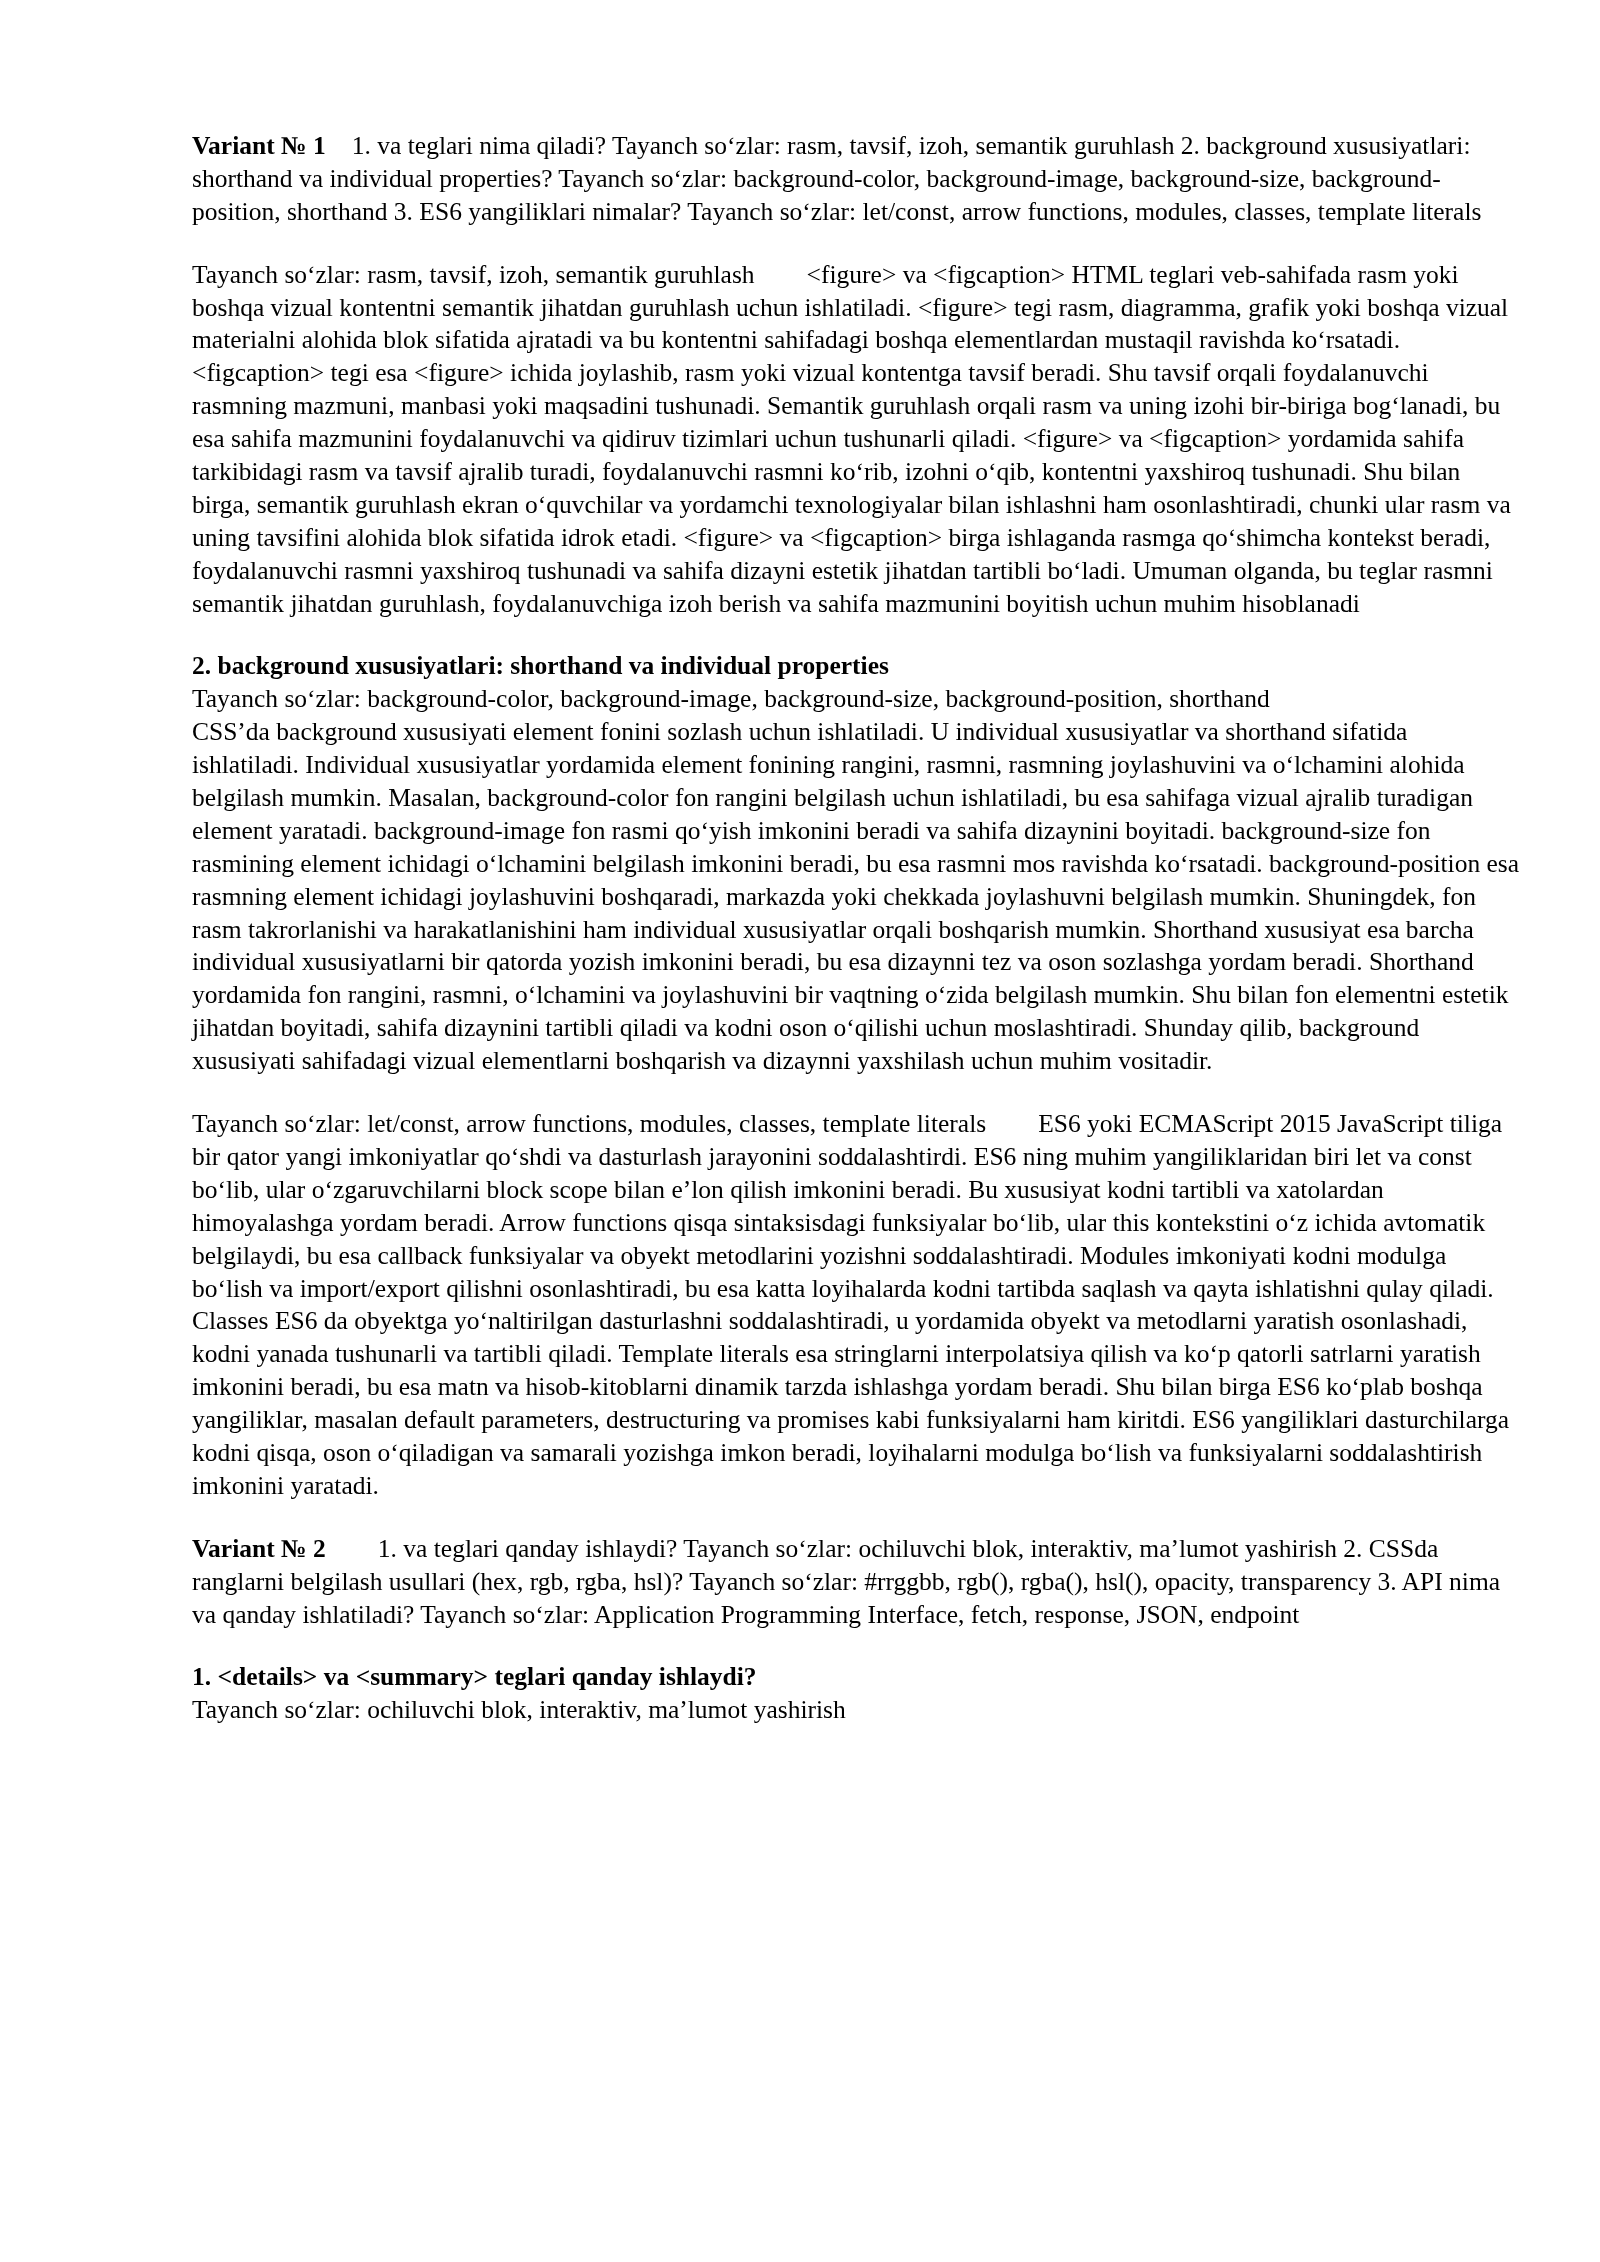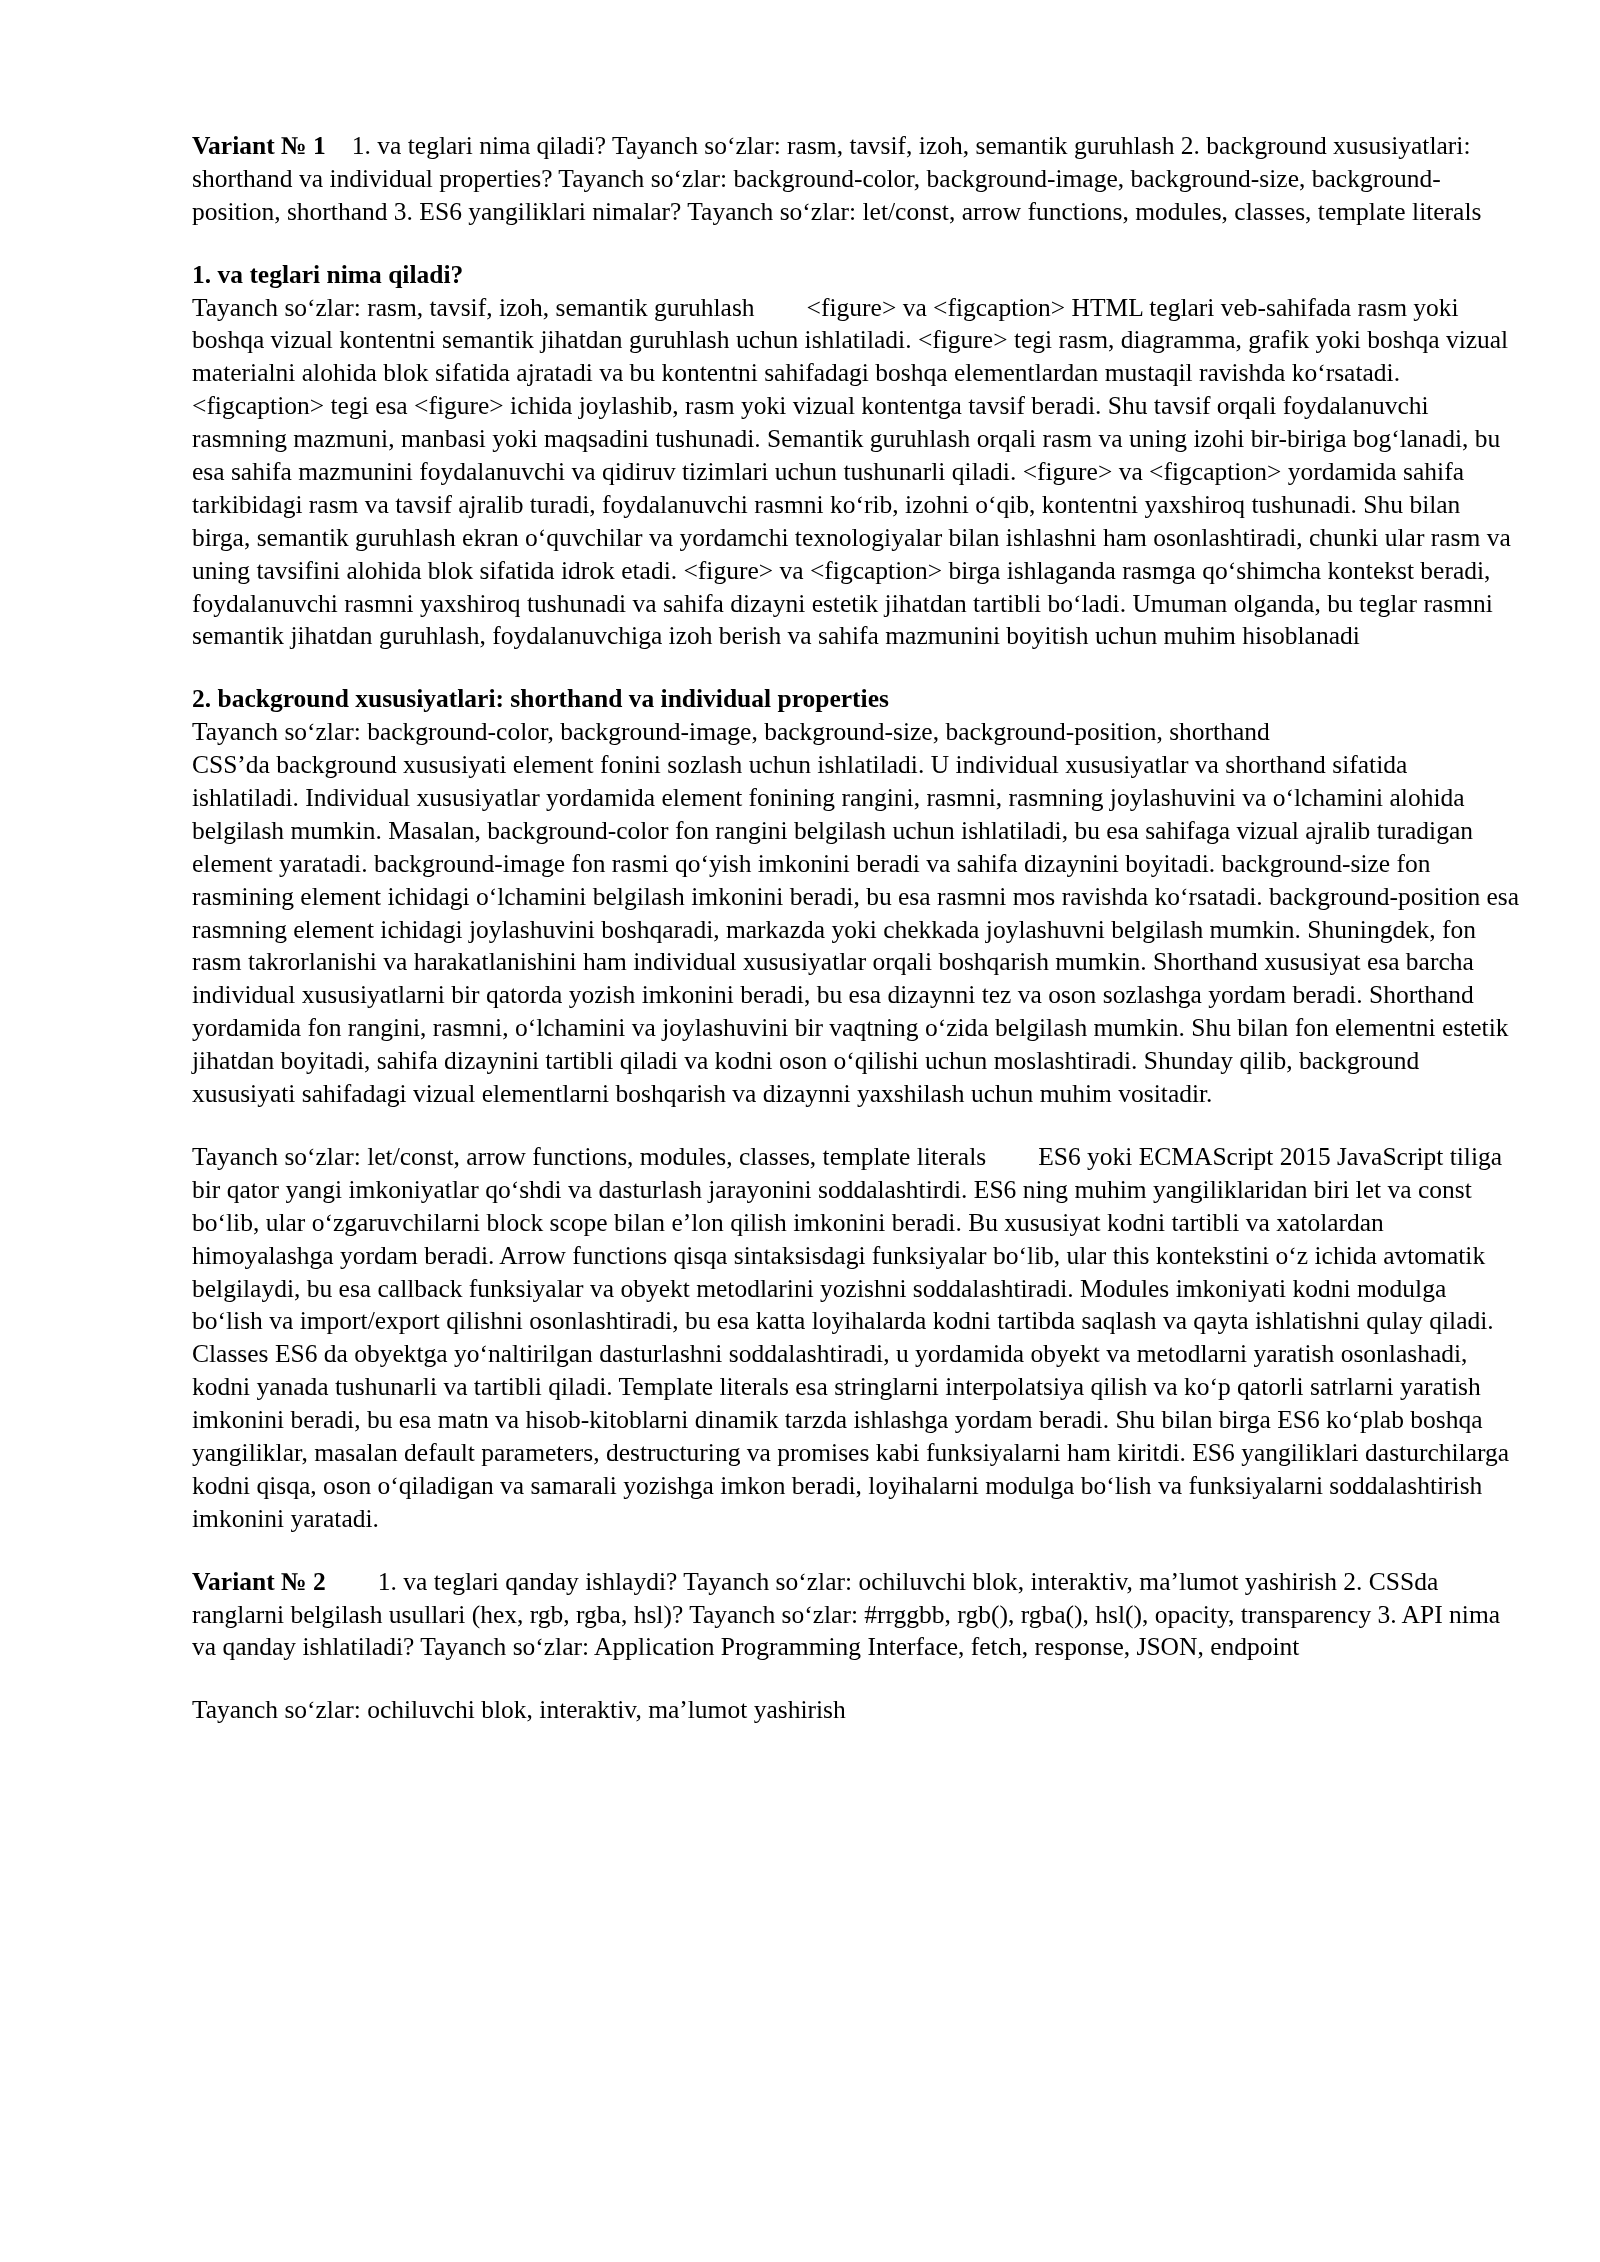--- a/index.html
+++ b/index.html
@@ -50,34 +50,34 @@
 </head>
 <body>
 
 <div class="page">
   <div class="doc-body">
 
     <p class="para"><span class="bold">Variant № 1</span><span class="wide-space"></span><span>1. va teglari nima qiladi? Tayanch so‘zlar: rasm, tavsif, izoh, semantik guruhlash 2. background xususiyatlari: shorthand va individual properties? Tayanch so‘zlar: background-color, background-image, background-size, background-position, shorthand 3. ES6 yangiliklari nimalar? Tayanch so‘zlar: let/const, arrow functions, modules, classes, template literals</span></p>
 
     <div class="gap-lg"></div>
 
-    <p class="heading">1. va teglari nima qiladi?</p>
     <p class="para"><span class="lead-label">Tayanch so‘zlar:</span> <span>rasm, tavsif, izoh, semantik guruhlash</span><span class="wide-space-lg"></span><span>&lt;figure&gt; va &lt;figcaption&gt; HTML teglari veb-sahifada rasm yoki boshqa vizual kontentni semantik jihatdan guruhlash uchun ishlatiladi. &lt;figure&gt; tegi rasm, diagramma, grafik yoki boshqa vizual materialni alohida blok sifatida ajratadi va bu kontentni sahifadagi boshqa elementlardan mustaqil ravishda ko‘rsatadi. &lt;figcaption&gt; tegi esa &lt;figure&gt; ichida joylashib, rasm yoki vizual kontentga tavsif beradi. Shu tavsif orqali foydalanuvchi rasmning mazmuni, manbasi yoki maqsadini tushunadi. Semantik guruhlash orqali rasm va uning izohi bir-biriga bog‘lanadi, bu esa sahifa mazmunini foydalanuvchi va qidiruv tizimlari uchun tushunarli qiladi. &lt;figure&gt; va &lt;figcaption&gt; yordamida sahifa tarkibidagi rasm va tavsif ajralib turadi, foydalanuvchi rasmni ko‘rib, izohni o‘qib, kontentni yaxshiroq tushunadi. Shu bilan birga, semantik guruhlash ekran o‘quvchilar va yordamchi texnologiyalar bilan ishlashni ham osonlashtiradi, chunki ular rasm va uning tavsifini alohida blok sifatida idrok etadi. &lt;figure&gt; va &lt;figcaption&gt; birga ishlaganda rasmga qo‘shimcha kontekst beradi, foydalanuvchi rasmni yaxshiroq tushunadi va sahifa dizayni estetik jihatdan tartibli bo‘ladi. Umuman olganda, bu teglar rasmni semantik jihatdan guruhlash, foydalanuvchiga izoh berish va sahifa mazmunini boyitish uchun muhim hisoblanadi</span></p>
 
     <div class="gap-lg"></div>
 
     <p class="heading">2. background xususiyatlari: shorthand va individual properties</p>
     <p class="para"><span class="lead-label">Tayanch so‘zlar:</span> <span>background-color, background-image, background-size, background-position, shorthand</span><br><span>CSS’da background xususiyati element fonini sozlash uchun ishlatiladi. U individual xususiyatlar va shorthand sifatida ishlatiladi. Individual xususiyatlar yordamida element fonining rangini, rasmni, rasmning joylashuvini va o‘lchamini alohida belgilash mumkin. Masalan, background-color fon rangini belgilash uchun ishlatiladi, bu esa sahifaga vizual ajralib turadigan element yaratadi. background-image fon rasmi qo‘yish imkonini beradi va sahifa dizaynini boyitadi. background-size fon rasmining element ichidagi o‘lchamini belgilash imkonini beradi, bu esa rasmni mos ravishda ko‘rsatadi. background-position esa rasmning element ichidagi joylashuvini boshqaradi, markazda yoki chekkada joylashuvni belgilash mumkin. Shuningdek, fon rasm takrorlanishi va harakatlanishini ham individual xususiyatlar orqali boshqarish mumkin. Shorthand xususiyat esa barcha individual xususiyatlarni bir qatorda yozish imkonini beradi, bu esa dizaynni tez va oson sozlashga yordam beradi. Shorthand yordamida fon rangini, rasmni, o‘lchamini va joylashuvini bir vaqtning o‘zida belgilash mumkin. Shu bilan fon elementni estetik jihatdan boyitadi, sahifa dizaynini tartibli qiladi va kodni oson o‘qilishi uchun moslashtiradi. Shunday qilib, background xususiyati sahifadagi vizual elementlarni boshqarish va dizaynni yaxshilash uchun muhim vositadir.</span></p>
 
     <div class="gap-lg"></div>
 
     <p class="para"><span class="lead-label">Tayanch so‘zlar:</span> <span>let/const, arrow functions, modules, classes, template literals</span><span class="wide-space-lg"></span><span>ES6 yoki ECMAScript 2015 JavaScript tiliga bir qator yangi imkoniyatlar qo‘shdi va dasturlash jarayonini soddalashtirdi. ES6 ning muhim yangiliklaridan biri let va const bo‘lib, ular o‘zgaruvchilarni block scope bilan e’lon qilish imkonini beradi. Bu xususiyat kodni tartibli va xatolardan himoyalashga yordam beradi. Arrow functions qisqa sintaksisdagi funksiyalar bo‘lib, ular this kontekstini o‘z ichida avtomatik belgilaydi, bu esa callback funksiyalar va obyekt metodlarini yozishni soddalashtiradi. Modules imkoniyati kodni modulga bo‘lish va import/export qilishni osonlashtiradi, bu esa katta loyihalarda kodni tartibda saqlash va qayta ishlatishni qulay qiladi. Classes ES6 da obyektga yo‘naltirilgan dasturlashni soddalashtiradi, u yordamida obyekt va metodlarni yaratish osonlashadi, kodni yanada tushunarli va tartibli qiladi. Template literals esa stringlarni interpolatsiya qilish va ko‘p qatorli satrlarni yaratish imkonini beradi, bu esa matn va hisob-kitoblarni dinamik tarzda ishlashga yordam beradi. Shu bilan birga ES6 ko‘plab boshqa yangiliklar, masalan default parameters, destructuring va promises kabi funksiyalarni ham kiritdi. ES6 yangiliklari dasturchilarga kodni qisqa, oson o‘qiladigan va samarali yozishga imkon beradi, loyihalarni modulga bo‘lish va funksiyalarni soddalashtirish imkonini yaratadi.</span></p>
 
     <div class="gap-lg"></div>
 
     <p class="para"><span class="bold">Variant № 2</span><span class="wide-space-lg"></span><span>1. va teglari qanday ishlaydi? Tayanch so‘zlar: ochiluvchi blok, interaktiv, ma’lumot yashirish 2. CSSda ranglarni belgilash usullari (hex, rgb, rgba, hsl)? Tayanch so‘zlar: #rrggbb, rgb(), rgba(), hsl(), opacity, transparency 3. API nima va qanday ishlatiladi? Tayanch so‘zlar: Application Programming Interface, fetch, response, JSON, endpoint</span></p>
 
     <div class="gap-lg"></div>
 
+    <p class="heading">1. &lt;details&gt; va &lt;summary&gt; teglari qanday ishlaydi?</p>
     <p class="para"><span class="lead-label">Tayanch so‘zlar:</span> <span>ochiluvchi blok, interaktiv, ma’lumot yashirish</span></p>
 
   </div>
 </div>
 
 </body></html>

